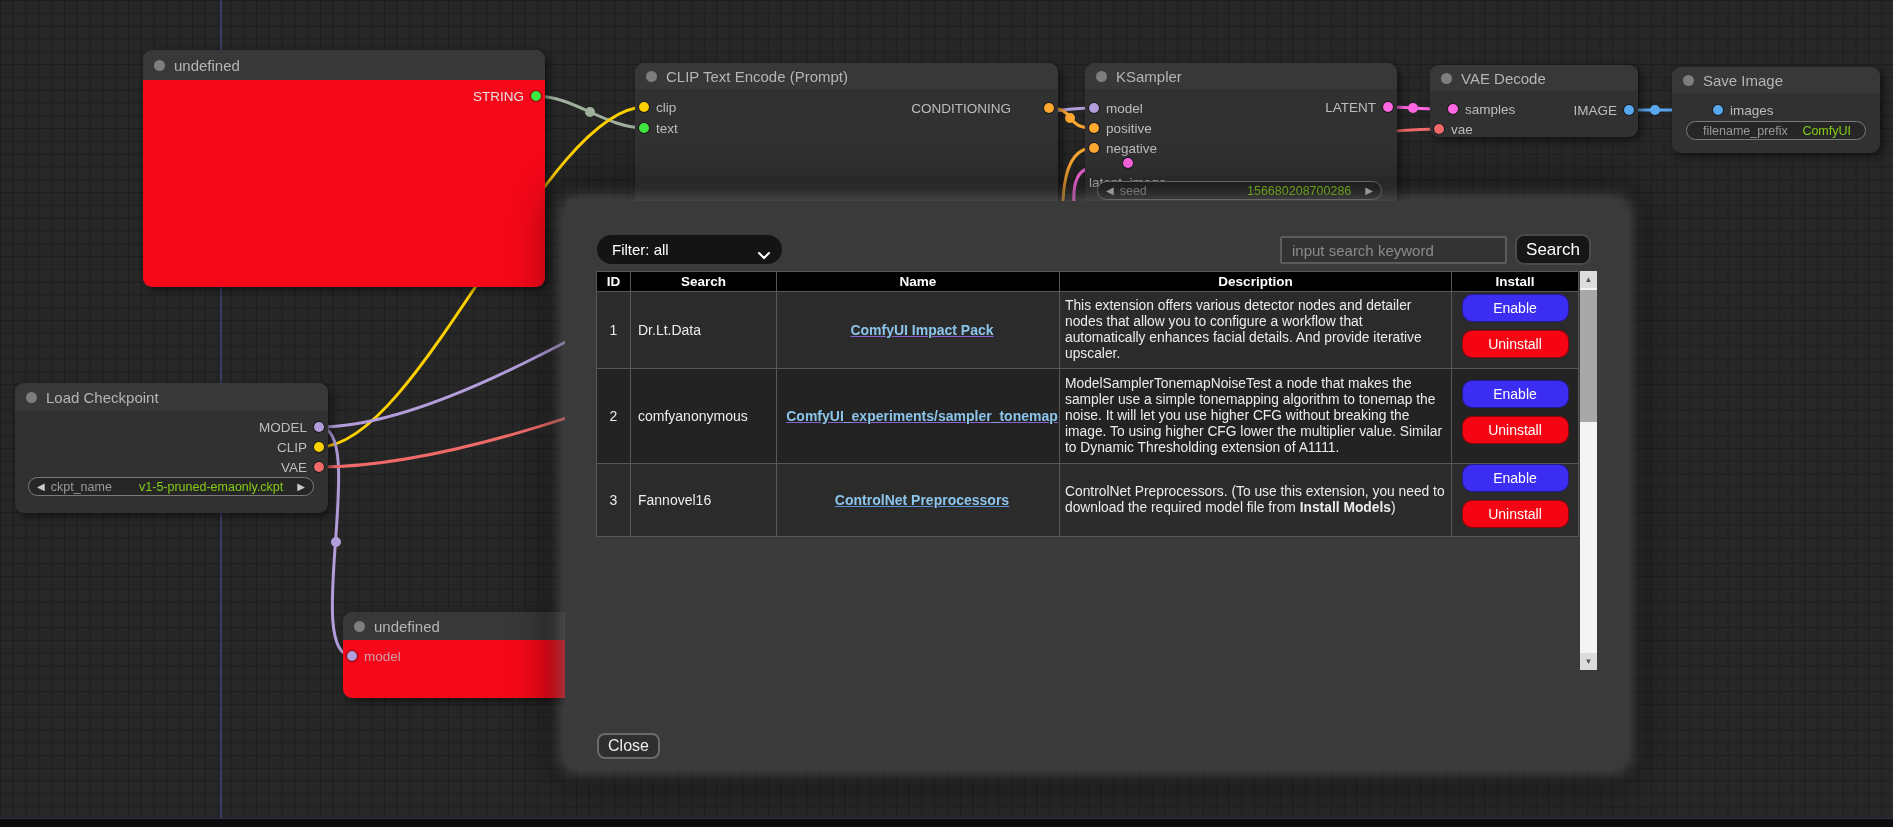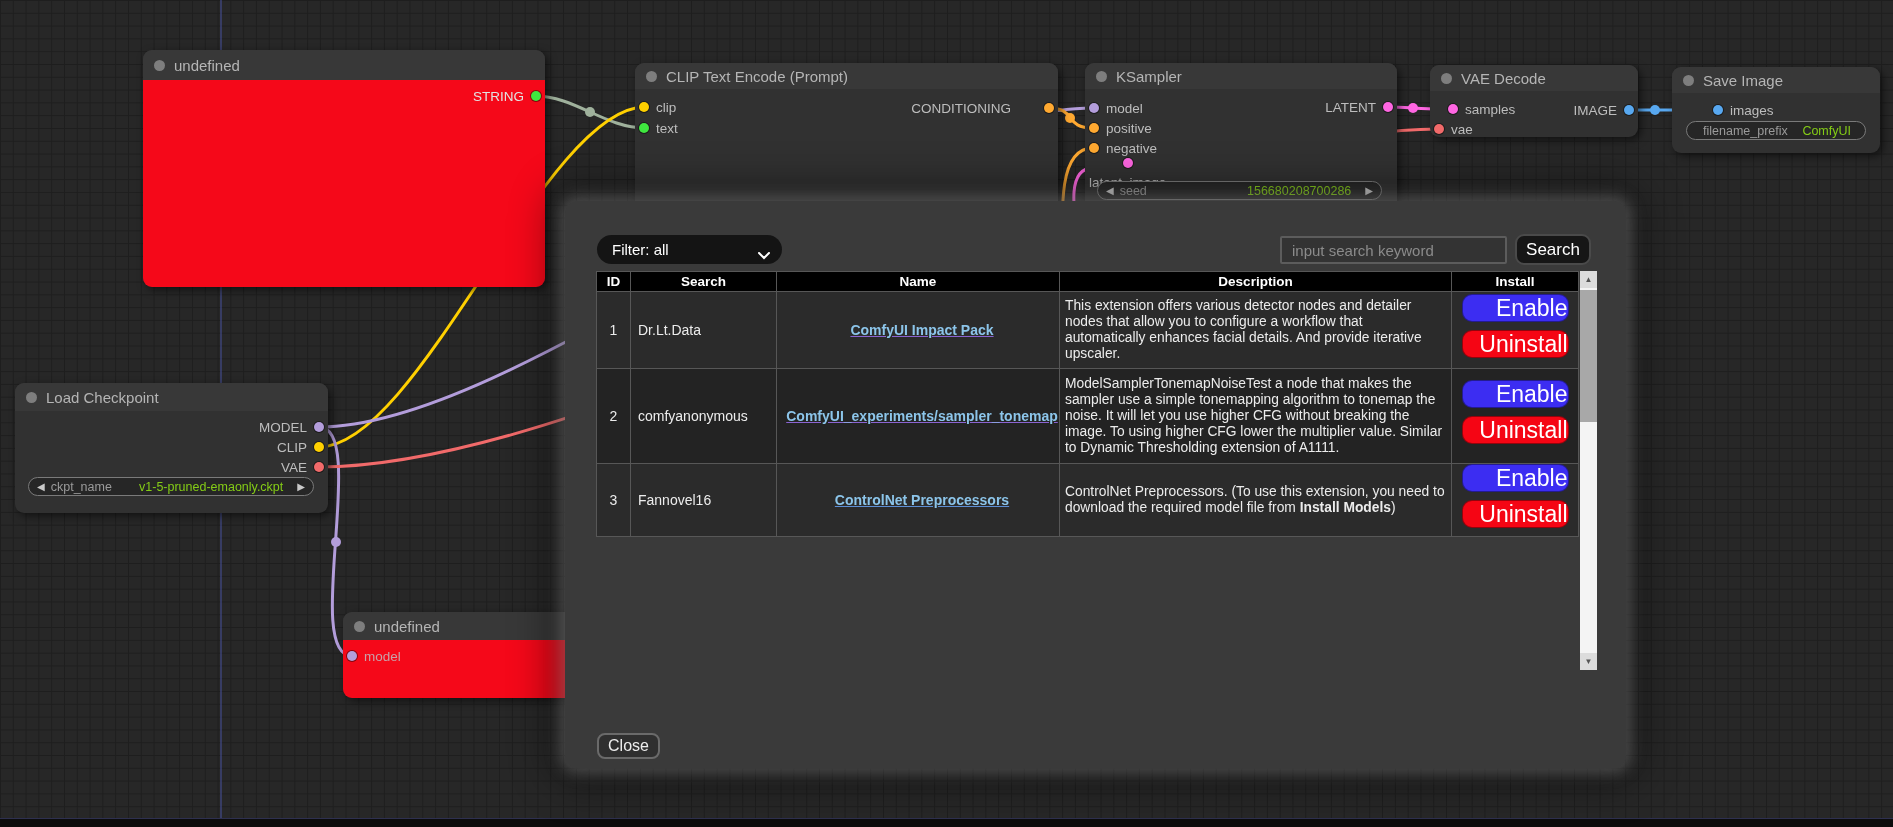--- a/index.html
+++ b/index.html
@@ -92,22 +92,22 @@
   td.c-id { text-align:center; font-size:14px; }
   td.c-author { padding-left:7px; font-size:14px; }
   td.c-name { padding-left:8px;text-align:center; }
   a.xlink { color:var(--c-link,#8cc5ea); font-weight:bold; font-size:14px;
     text-decoration:underline; text-decoration-color:#5d8fd6; }
   a.xlink.visited { text-decoration-color:#8a63d2; }
   td.c-desc { padding:4px 5px; line-height:16px; vertical-align:middle; }
   td.c-install { vertical-align:middle; }
   td.c-install { text-align:center; }
   td.c-install button { display:block; margin:7px auto 8px; width:107px; height:28px;
-    border-radius:10px; color:#fff; font-size:23px; border:1px solid rgba(0,0,0,.4);
-    font-family:"Liberation Sans",sans-serif; cursor:pointer;text-align:right; }
+    border-radius:10px; color:#fff; font-size:14px; border:1px solid rgba(0,0,0,.4);
+    font-family:"Liberation Sans",sans-serif; cursor:pointer; }
   td.c-install button:first-child { margin-top:0; }
   button.btn-enable { background:var(--c-enable,#3c2df2); }
   button.btn-uninstall { background:var(--c-uninstall,#f50514); }
 
   
   .sbar { position:absolute; left:1015px; top:70px; width:17px; height:399px;
     background:#f4f4f4; }
   .sbar .arr { position:absolute; left:0; width:17px; height:17px; background:#dcdcdc;
     color:#555; font-size:8px; text-align:center; line-height:17px; }
   .sbar .arr.up { top:0; }

